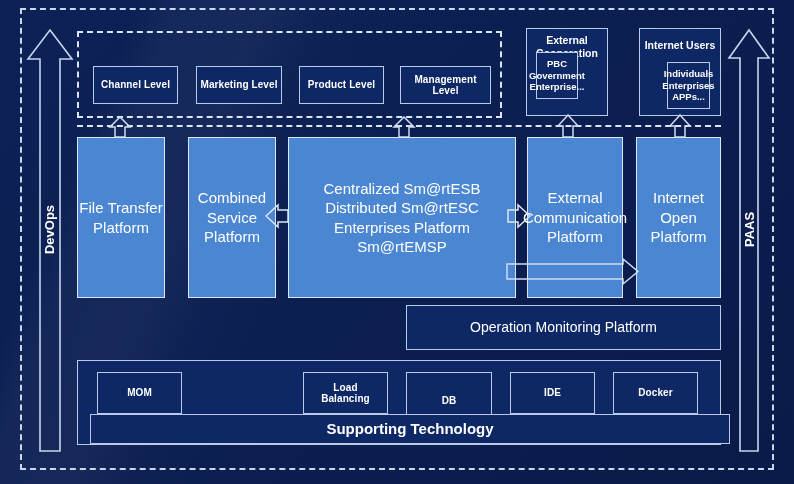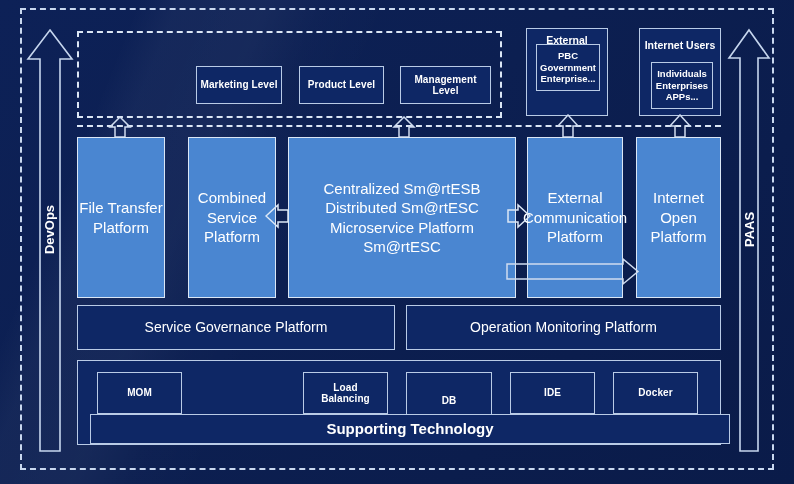--- a/index.html
+++ b/index.html
@@ -117,42 +117,45 @@
 
   <div class="side-arrow" style="left:727px; top:27px; width:44px; height:427px;">
     <svg width="44" height="427" viewBox="0 0 44 427">
       <polygon points="22,3 42,31 31,31 31,424 13,424 13,31 2,31" fill="none" stroke="#c6d6ee" stroke-width="1.6"></polygon>
     </svg>
   </div>
   <div class="side-arrow-label" style="left:697px; top:222px; width:104px; text-align:center; transform:rotate(-90deg);">PAAS</div>
 
   <div class="abs dashed-group" style="left:77px; top:31px; width:425px; height:87px;"></div>
 
+  <div class="abs navy-box lbl-small" style="left:93px; top:66px; width:85px; height:38px;">
+    <span>Channel Level</span>
+  </div>
   <div class="abs navy-box lbl-small" style="left:196px; top:66px; width:86px; height:38px;">
     <span>Marketing Level</span>
   </div>
   <div class="abs navy-box lbl-small" style="left:400px; top:66px; width:91px; height:38px;">
     <span>Management Level</span>
   </div>
   <div class="abs navy-box lbl-small" style="left:299px; top:66px; width:85px; height:38px;">
     <span>Product Level</span>
   </div>
 
   <div class="abs navy-box" style="left:526px; top:28px; width:82px; height:88px; display:block; position:absolute;">
     <div class="headed-title" style="top: 5px; white-space: pre-line;">External
 Cooperation</div>
-    <div class="abs navy-box thin lbl-xsmall" style="left:9px; top:15px; width:64px; height:47px;">
+    <div class="abs navy-box thin lbl-xsmall" style="left:9px; top:23px; width:42px; height:47px;">
       <span style="white-space: pre-line;">PBC Government
 Enterprise...</span>
     </div>
   </div>
 
   <div class="abs navy-box" style="left:639px; top:28px; width:82px; height:88px; display:block; position:absolute;">
     <div class="headed-title" style="top:10px;">Internet Users</div>
-    <div class="abs navy-box thin lbl-xsmall" style="left:11px; top:33px; width:62px; height:47px;">
+    <div class="abs navy-box thin lbl-xsmall" style="left:27px; top:33px; width:43px; height:47px;">
       <span style="white-space: pre-line;">Individuals
 Enterprises
 APPs...</span>
     </div>
   </div>
 
   <div class="abs dashed-sep" style="left:77px; top:125px; width:644px;"></div>
 
   <div class="abs up-arrow" style="left:108px; top:116px; width:24px; height:22px;">
     <svg width="24" height="22" viewBox="0 0 24 22">
@@ -179,21 +182,21 @@
     <span>File Transfer Platform</span>
   </div>
 
   <div class="abs blue-box" style="left:188px; top:137px; width:88px; height:161px;text-align:center;">
     <span>Combined Service Platform</span>
   </div>
 
   <div class="abs blue-box" style="left:288px; top:137px; width:228px; height:161px; flex-direction:column;">
     <span>Centralized Sm@rtESB</span>
     <span>Distributed Sm@rtESC</span>
-    <span>Microservice Platform Sm@rtESC</span>
+    <span>Enterprises Platform Sm@rtEMSP</span>
   </div>
 
   <div class="abs blue-box" style="left:527px; top:137px; width:96px; height:161px;">
     <span>External Communication Platform</span>
   </div>
 
   <div class="abs blue-box" style="left:636px; top:137px; width:85px; height:161px;">
     <span>Internet Open Platform</span>
   </div>
 
@@ -208,23 +211,20 @@
       <polygon points="23,13 11,2 11,7 1,7 1,19 11,19 11,24" fill="none" stroke="#dbe7f6" stroke-width="1.5"></polygon>
     </svg>
   </div>
 
   <div class="abs h-arrow" style="left:506px; top:258px; width:134px; height:28px;">
     <svg width="134" height="28" viewBox="0 0 134 28">
       <polygon points="1,6 117,6 117,1 132,13.5 117,26 117,21 1,21" fill="none" stroke="#cfdcf0" stroke-width="1.5"></polygon>
     </svg>
   </div>
 
-  <div class="abs navy-box lbl-row" style="left:77px; top:305px; width:318px; height:45px;">
-    <span>Service Governance Platform</span>
-  </div>
   <div class="abs navy-box lbl-row" style="left:406px; top:305px; width:315px; height:45px;">
     <span>Operation Monitoring Platform</span>
   </div>
 
   <div class="abs navy-box" style="left:77px; top:360px; width:644px; height:85px; display:block; position:absolute;"></div>
 
   <div class="abs navy-box lbl-small" style="left:97px; top:372px; width:85px; height:42px;">
     <span>MOM</span>
   </div>
   <div class="abs navy-box lbl-small" style="left:303px; top:372px; width:85px; height:42px;">

